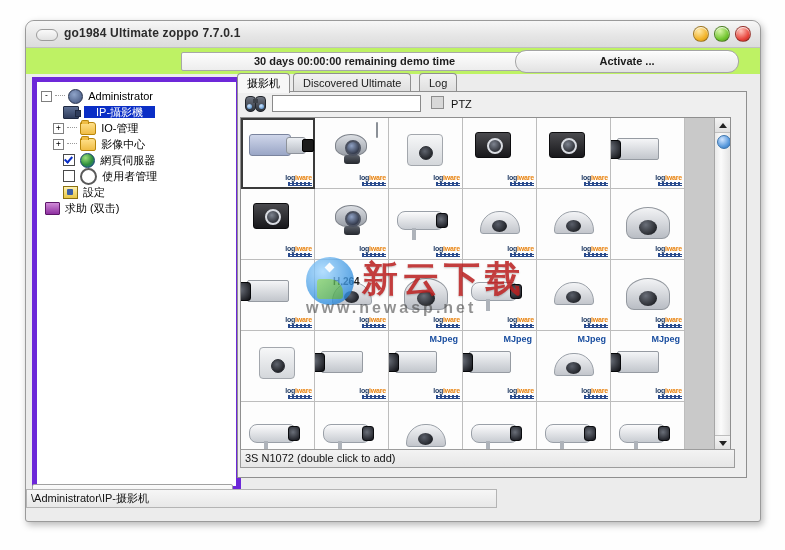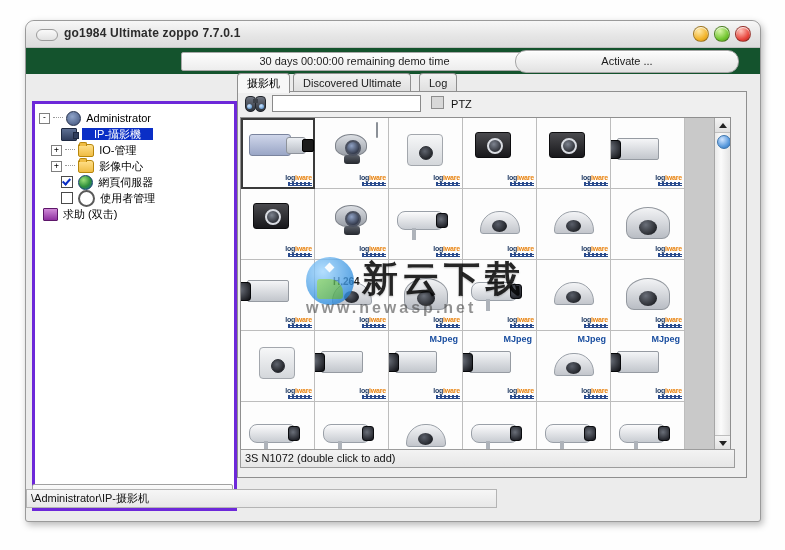--- a/index.html
+++ b/index.html
@@ -37,42 +37,42 @@
     letter-spacing:.2px;white-space:nowrap;
   }
   .tb-btns{position:absolute;right:9px;top:5px;display:flex;gap:5px;}
   .tb-btn{width:14px;height:14px;border-radius:50%;border:1px solid rgba(0,0,0,.32);
     box-shadow:inset 0 1px 1px rgba(255,255,255,.85);}
   .tb-btn.y{background:radial-gradient(circle at 35% 28%,#ffe9a8,#f2b329 62%,#c98a10);}
   .tb-btn.g{background:radial-gradient(circle at 35% 28%,#d8f6a8,#72c62f 62%,#4c9018);}
   .tb-btn.r{background:radial-gradient(circle at 35% 28%,#ffc3ba,#e8453c 62%,#ae2018);}
 
   
-  .demorow{position:relative;height:26px;background:#14532d;}
+  .demorow{position:relative;height:26px;background:#bef264;font-weight:bold;}
   .demobar{
     position:absolute;left:155px;top:4px;width:345px;height:17px;
     background:linear-gradient(180deg,#fdfdfd,#ededed);
     border:1px solid #a8a8a8;border-radius:2px;
     text-align:center;line-height:17px;font-size:11px;color:#1c1c1c;
   }
   .activate{
     position:absolute;left:489px;top:2px;width:222px;height:21px;
     background:linear-gradient(180deg,#fdfdfd 0%,#f0f0f0 48%,#e2e2e2 100%);
     border:1px solid #a5a5a5;border-radius:11px;
     text-align:center;line-height:21px;font-size:11px;color:#1a1a1a;
     box-shadow:inset 0 1px 0 #fff;cursor:default;
   }
 
   
   .content{position:absolute;left:0;top:52px;width:734px;height:448px;}
 
   
   .treepanel{
     position:absolute;left:6px;top:4px;width:199px;height:404px;
-    background:#fff;border:3px solid #6d28d9;overflow:hidden;margin-top:24px;
+    background:#fff;border:5px solid #6d28d9;overflow:hidden;
   }
   .tree{position:relative;padding:5px 0 0 4px;font-size:11px;}
   .trow{position:relative;height:16px;line-height:16px;white-space:nowrap;}
   .tlabel{font-size:11px;color:#000;vertical-align:middle;}
   .tlabel.sel{background:#0a2ec6;color:#fff;padding:0 12px;}
   .exp{display:inline-block;width:9px;height:9px;border:1px solid #7f7f7f;background:#fff;
     font-size:8px;line-height:7px;text-align:center;color:#000;vertical-align:middle;
     font-family:"DejaVu Sans Mono",monospace;cursor:default;}
   .dots{display:inline-block;width:10px;border-top:1px dotted #9a9a9a;vertical-align:middle;height:1px;}
   .ic{display:inline-block;width:16px;height:14px;vertical-align:middle;margin-right:2px;position:relative;}
@@ -239,21 +239,21 @@
   }
 
   
   .sitewm{position:absolute;left:65px;top:135px;width:300px;height:75px;pointer-events:none;z-index:6;}
   .wm-logo{position:absolute;left:0;top:4px;width:48px;height:48px;border-radius:50%;
     background:radial-gradient(circle at 35% 30%,#9fd6ff,#2f8ddd 70%,#1e6cb8);opacity:.78;}
   .wm-logo:after{content:"";position:absolute;left:11px;top:22px;width:26px;height:20px;
     background:linear-gradient(135deg,#7fd05a,#3f9e3a);border-radius:3px 14px 3px 3px;opacity:.9;}
   .wm-logo:before{content:"";position:absolute;left:20px;top:7px;width:7px;height:7px;background:#fff;
     transform:rotate(45deg);opacity:.95;}
-  .wm-cn{position:absolute;left:56px;top:2px;font-size:36px;font-weight:bold;color:#000000;
+  .wm-cn{position:absolute;left:56px;top:2px;font-size:36px;font-weight:bold;color:#b91c1c;
     opacity:.85;letter-spacing:5px;text-shadow:0 1px 2px rgba(0,0,0,.25);
     font-family:"DejaVu Sans",sans-serif;white-space:nowrap;}
   .wm-url{position:absolute;left:0px;top:46px;font-size:16px;font-weight:bold;color:#3a3a3a;
     letter-spacing:3px;opacity:.55;white-space:nowrap;}
 </style>
 </head>
 <body>
 
 <div class="desktop">
 
@@ -310,20 +310,24 @@
             <span class="ic ic-globe"></span>
             <span class="tlabel">網頁伺服器</span>
           </div>
 
           <div class="trow" style="padding-left:22px">
             <span class="chk"></span>
             <span class="ic ic-key"></span>
             <span class="tlabel">使用者管理</span>
           </div>
 
+          <div class="trow" style="padding-left:22px">
+            <span class="ic ic-gear"></span>
+            <span class="tlabel">設定</span>
+          </div>
 
           <div class="trow" style="padding-left:4px">
             <span class="ic ic-book"></span>
             <span class="tlabel">求助 (双击)</span>
           </div>
 
         </div>
       </div>
 
       <div class="ptzsel">

